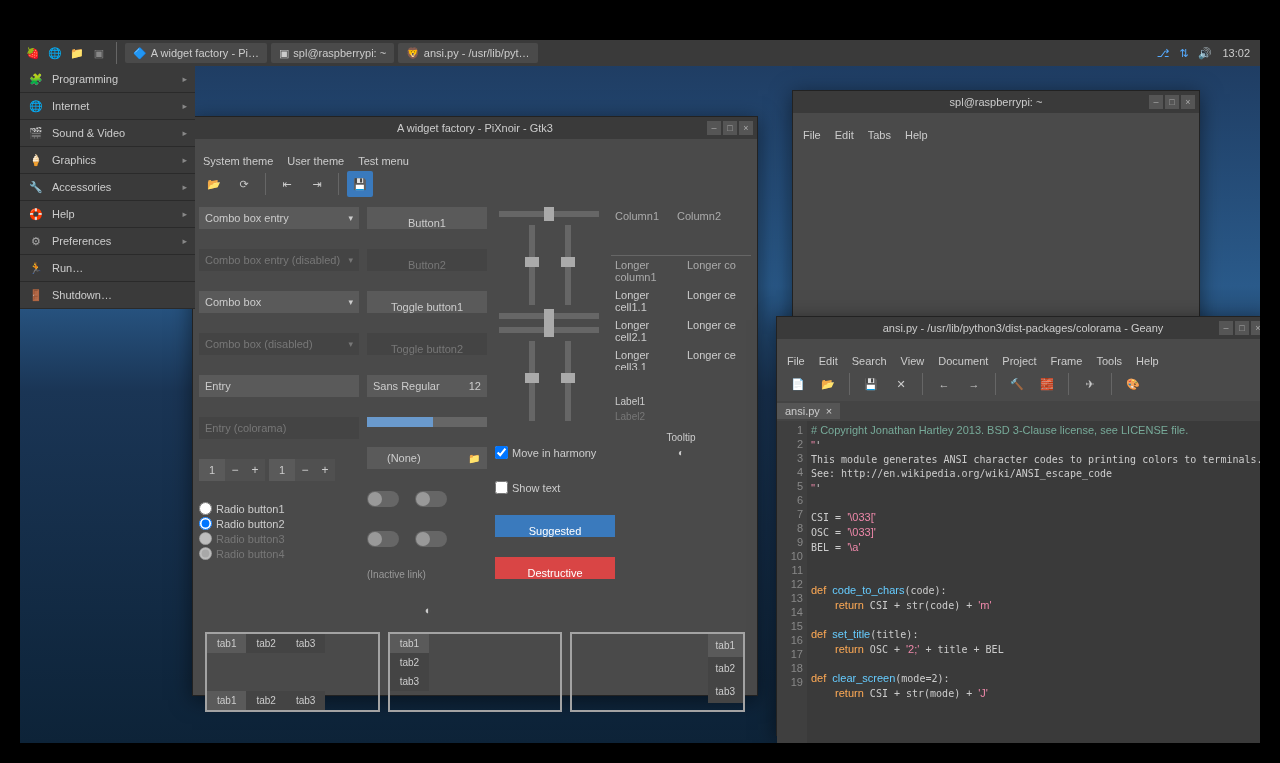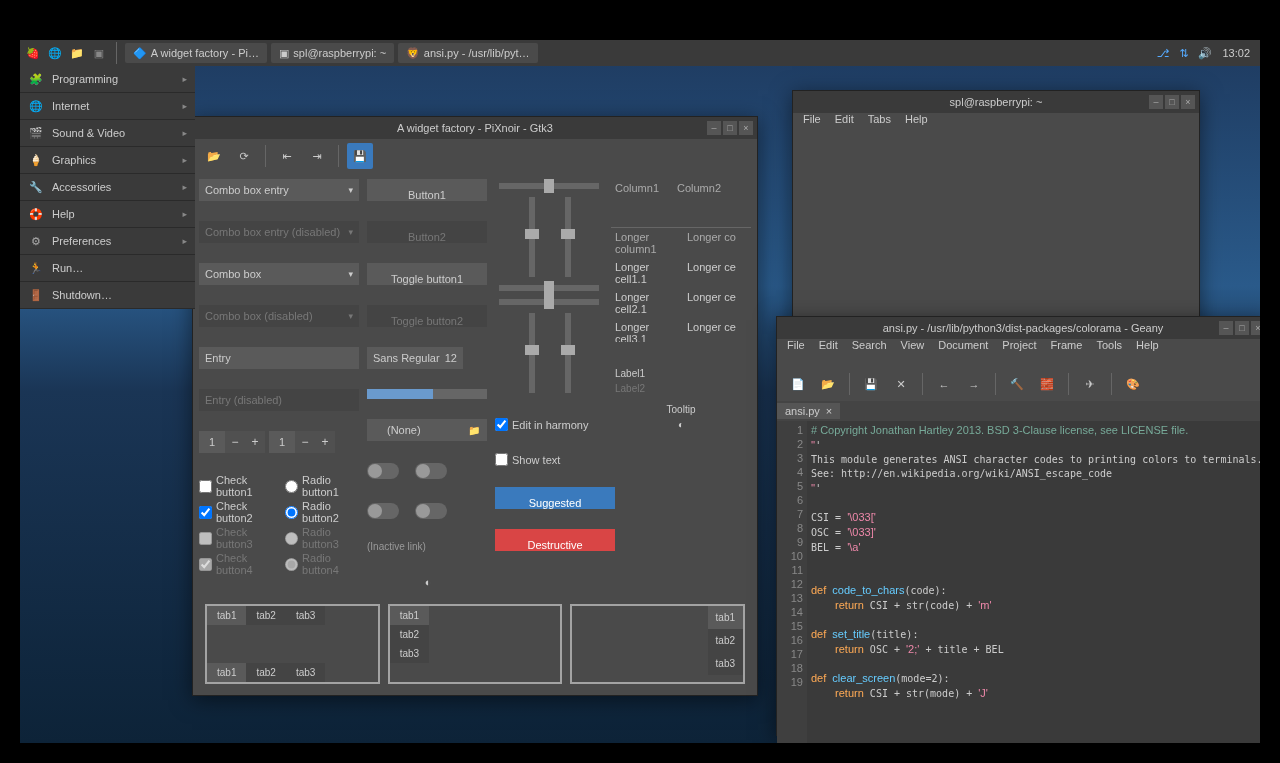--- a/index.html
+++ b/index.html
@@ -10,21 +10,21 @@
 .tb-task{display:flex;align-items:center;gap:4px;padding:2px 8px;background:#4a4a4a;border-radius:2px;height:20px;cursor:pointer}
 .tb-right{margin-left:auto;display:flex;align-items:center;gap:10px;padding-right:6px}
 .appmenu{position:absolute;left:0;top:26px;width:175px;background:#3a3a3a;z-index:90}
 .appmenu-item{display:flex;align-items:center;gap:8px;padding:5px 8px;cursor:pointer;border-bottom:1px solid #2a2a2a}
 .appmenu-icon{width:16px;height:16px;display:flex;align-items:center;justify-content:center;border-radius:2px}
 .appmenu-arrow{margin-left:auto;color:#888;font-size:9px}
 .window{position:absolute;background:#4a4a4a;border:1px solid #222;box-shadow:0 4px 20px rgba(0,0,0,.5)}
 .titlebar{height:22px;background:#3a3a3a;display:flex;align-items:center;justify-content:center;position:relative;color:#ccc;font-size:11px}
 .titlebar-btns{position:absolute;right:4px;display:flex;gap:2px}
 .tbtn{width:14px;height:14px;background:#555;cursor:pointer;display:flex;align-items:center;justify-content:center;font-size:9px;color:#aaa}
-.menubar{height:28px;display:flex;align-items:flex-start;gap:14px;padding:0 10px;color:#ccc;background:#4a4a4a;font-size:11px}
+.menubar{height:28px;display:flex;align-items:flex-end;gap:14px;padding:0 10px;color:#ccc;background:#4a4a4a;font-size:11px}
 .menubar span{cursor:pointer}
 .toolbar{height:34px;display:flex;align-items:center;gap:4px;padding:0 8px;background:#4a4a4a}
 .tool{width:26px;height:26px;display:flex;align-items:center;justify-content:center;border-radius:2px;cursor:pointer}
 .tool.active{background:#3a7abd}
 .sep{width:1px;height:22px;background:#666;margin:0 4px}
 .awf-body{padding:6px;display:flex;gap:6px;flex-wrap:wrap}
 .col{display:flex;flex-direction:column;gap:20px}
 .combo{width:160px;height:22px;background:#5a5a5a;display:flex;align-items:center;padding:0 6px;position:relative;cursor:pointer}
 .combo.disabled{background:#444;color:#777}
 .combo::after{content:"▾";position:absolute;right:6px;font-size:9px}
@@ -34,21 +34,21 @@
 .spin{display:flex}
 .spin input{width:26px;height:22px;background:#5a5a5a;border:none;color:#ccc;text-align:center}
 .spinbtn{width:20px;height:22px;background:#505050;display:flex;align-items:center;justify-content:center;cursor:pointer;font-size:12px}
 .checkrow{display:flex;align-items:center;gap:4px;padding:1px 0;font-size:10px}
 .checkrow input{cursor:pointer}
 .checkrow.disabled{color:#777}
 .btn{width:120px;height:22px;background:#5a5a5a;display:flex;align-items:flex-end;justify-content:center;cursor:pointer}
 .btn.disabled{background:#444;color:#777}
 .btn.suggested{background:#3a7abd;color:#fff}
 .btn.destructive{background:#d94545;color:#fff}
-.fontrow{width:96px;height:22px;background:#5a5a5a;display:flex;align-items:center;padding:4px 6px;justify-content:space-between}
+.fontrow{width:120px;height:22px;background:#5a5a5a;display:flex;align-items:center;padding:4px 6px;justify-content:space-between}
 .progress{width:120px;height:10px;background:#666;position:relative}
 .progress-fill{height:100%;background:#6a9acd;width:55%}
 .filebtn{width:120px;height:22px;background:#5a5a5a;display:flex;align-items:center;padding:0 20px;cursor:pointer;position:relative}
 .filebtn::after{content:"📁";position:absolute;right:6px;font-size:10px}
 .switchrow{display:flex;gap:16px;padding:2px 0}
 .switch{width:32px;height:16px;background:#666;border-radius:8px;position:relative;cursor:pointer}
 .switch::after{content:"";position:absolute;width:14px;height:14px;background:#999;border-radius:50%;top:1px;left:1px}
 .linktext{color:#999;font-size:10px}
 .sliders{display:flex;flex-direction:column;gap:8px;padding:4px}
 .hslider{width:100px;height:6px;background:#666;position:relative}
@@ -168,20 +168,25 @@
 
   <div class="window" style="left:172px;top:76px;width:566px;height:580px">
     <div class="titlebar">
       <span>A widget factory - PiXnoir - Gtk3</span>
       <div class="titlebar-btns">
         <div class="tbtn">–</div>
         <div class="tbtn">□</div>
         <div class="tbtn">×</div>
       </div>
     </div>
+    <div class="menubar" id="awf-menus">
+        <span>System theme</span>
+        <span>User theme</span>
+        <span>Test menu</span>
+      </div>
     <div class="toolbar">
       <div class="tool" style="color:#5af">📂</div>
       <div class="tool">⟳</div>
       <div class="sep"></div>
       <div class="tool">⇤</div>
       <div class="tool">⇥</div>
       <div class="sep"></div>
       <div class="tool active">💾</div>
     </div>
     <div class="awf-body">
@@ -196,53 +201,35 @@
         <div class="combo">
             <span>Combo box</span>
           </div>
         <div class="combo disabled">
             <span>Combo box (disabled)</span>
           </div>
         <div class="entry">
             <span>Entry</span>
           </div>
         <div class="entry disabled">
-            <span>Entry (disabled)</span>
+            <span>Entry (colorama)</span>
           </div>
         <div class="spinrow">
           <div class="spin">
               <input value="1" style="">
               <div class="spinbtn">−</div>
               <div class="spinbtn">+</div>
             </div>
           <div class="spin">
               <input value="1" style="">
               <div class="spinbtn">−</div>
               <div class="spinbtn">+</div>
             </div>
         </div>
         <div style="display:flex;gap:8px">
-          <div>
-            <div class="checkrow">
-                <input type="checkbox" style="">
-                <span>Check button1</span>
-              </div>
-            <div class="checkrow">
-                <input type="checkbox" checked="" style="">
-                <span>Check button2</span>
-              </div>
-            <div class="checkrow disabled">
-                <input type="checkbox" disabled="" style="">
-                <span>Check button3</span>
-              </div>
-            <div class="checkrow disabled">
-                <input type="checkbox" checked="" disabled="" style="">
-                <span>Check button4</span>
-              </div>
-          </div>
           <div>
             <div class="checkrow">
                 <input type="radio" name="r" style="">
                 <span>Radio button1</span>
               </div>
             <div class="checkrow">
                 <input type="radio" name="r" checked="" style="">
                 <span>Radio button2</span>
               </div>
             <div class="checkrow disabled">
@@ -301,21 +288,21 @@
             </div>
           <div class="hslider"></div>
           <div class="hslider"></div>
           <div class="vsliders">
               <div class="vslider"></div>
               <div class="vslider"></div>
             </div>
         </div>
         <div class="checkrow">
             <input type="checkbox" checked="" style="">
-            <span>Edit in harmony</span>
+            <span>Move in harmony</span>
           </div>
         <div class="checkrow">
             <input type="checkbox" style="">
             <span>Show text</span>
           </div>
         <div class="btn suggested">
             <span>Suggested</span>
           </div>
         <div class="btn destructive">
             <span>Destructive</span>

